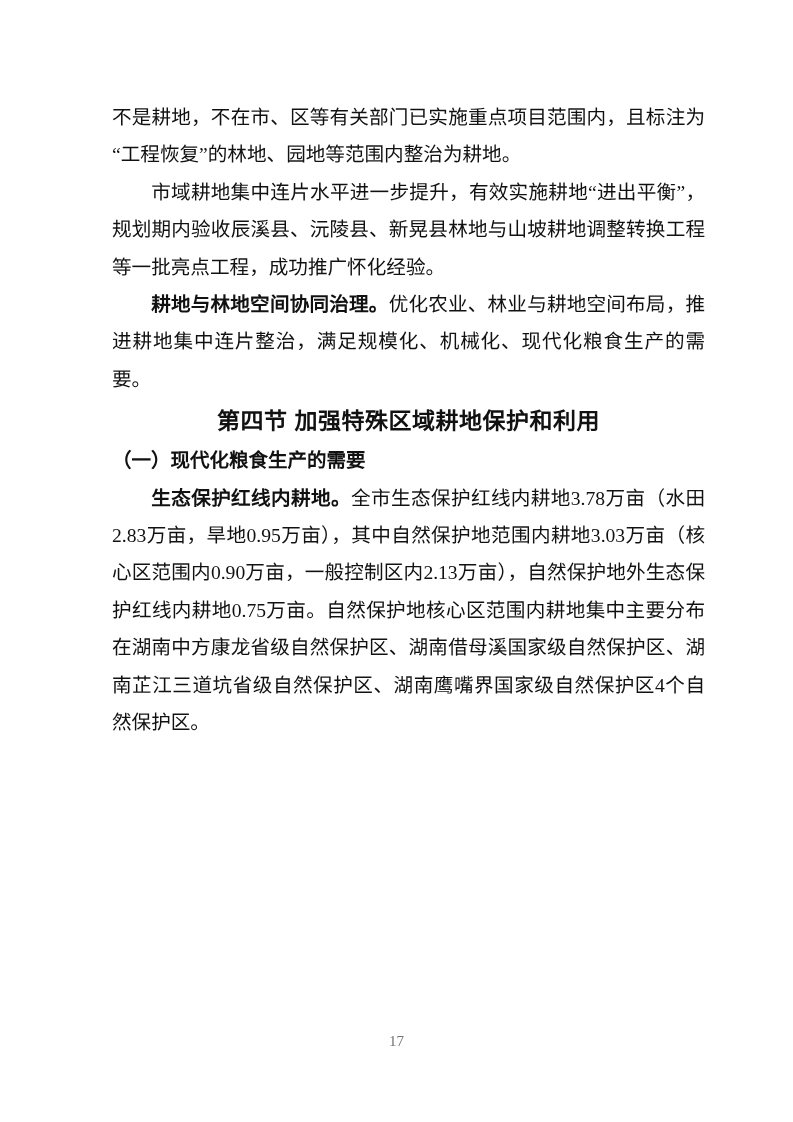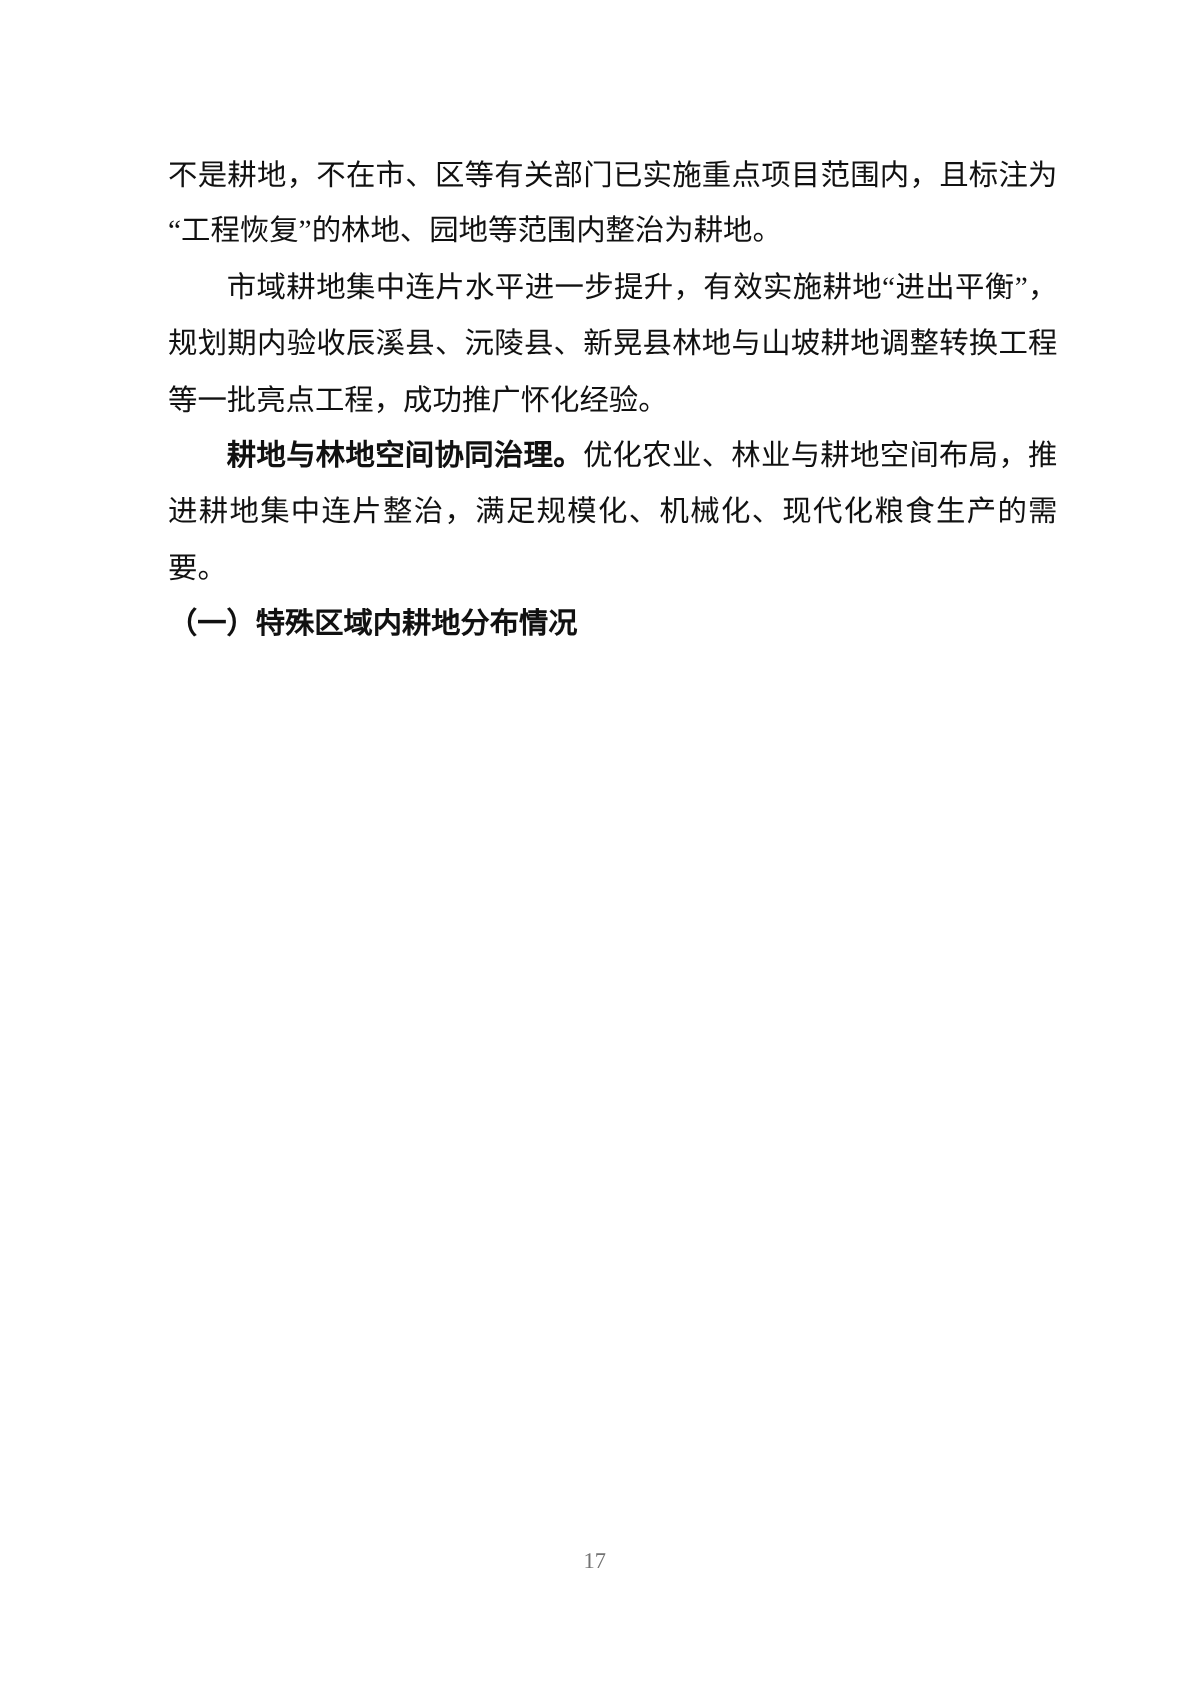--- a/index.html
+++ b/index.html
@@ -76,23 +76,25 @@
 
 <div class="page">
   <div class="content">
 
     <p class="continuation">不是耕地，不在市、区等有关部门已实施重点项目范围内，且标注为“工程恢复”的林地、园地等范围内整治为耕地。</p>
 
     <p>市域耕地集中连片水平进一步提升，有效实施耕地“进出平衡”，规划期内验收辰溪县、沅陵县、新晃县林地与山坡耕地调整转换工程等一批亮点工程，成功推广怀化经验。</p>
 
     <p><span class="lead-bold">耕地与林地空间协同治理。</span><span>优化农业、林业与耕地空间布局，推进耕地集中连片整治，满足规模化、机械化、现代化粮食生产的需要。</span></p>
 
+    <h2 class="section-heading">第四节 加强特殊区域耕地保护和利用</h2>
 
 
-    <h3 class="subsection-heading">（一）特殊区域内耕地分布情况</h3>
+    <h3 class="subsection-heading">（一）现代化粮食生产的需要</h3>
 
+    <p><span class="lead-bold">生态保护红线内耕地。</span><span>全市生态保护红线内耕地3.78万亩（水田2.83万亩，旱地0.95万亩），其中自然保护地范围内耕地3.03万亩（核心区范围内0.90万亩，一般控制区内2.13万亩），自然保护地外生态保护红线内耕地0.75万亩。自然保护地核心区范围内耕地集中主要分布在湖南中方康龙省级自然保护区、湖南借母溪国家级自然保护区、湖南芷江三道坑省级自然保护区、湖南鹰嘴界国家级自然保护区4个自然保护区。</span></p>
 
 
 
   </div>
 
   <div class="footer">17</div>
 </div>
 
 </body></html>

